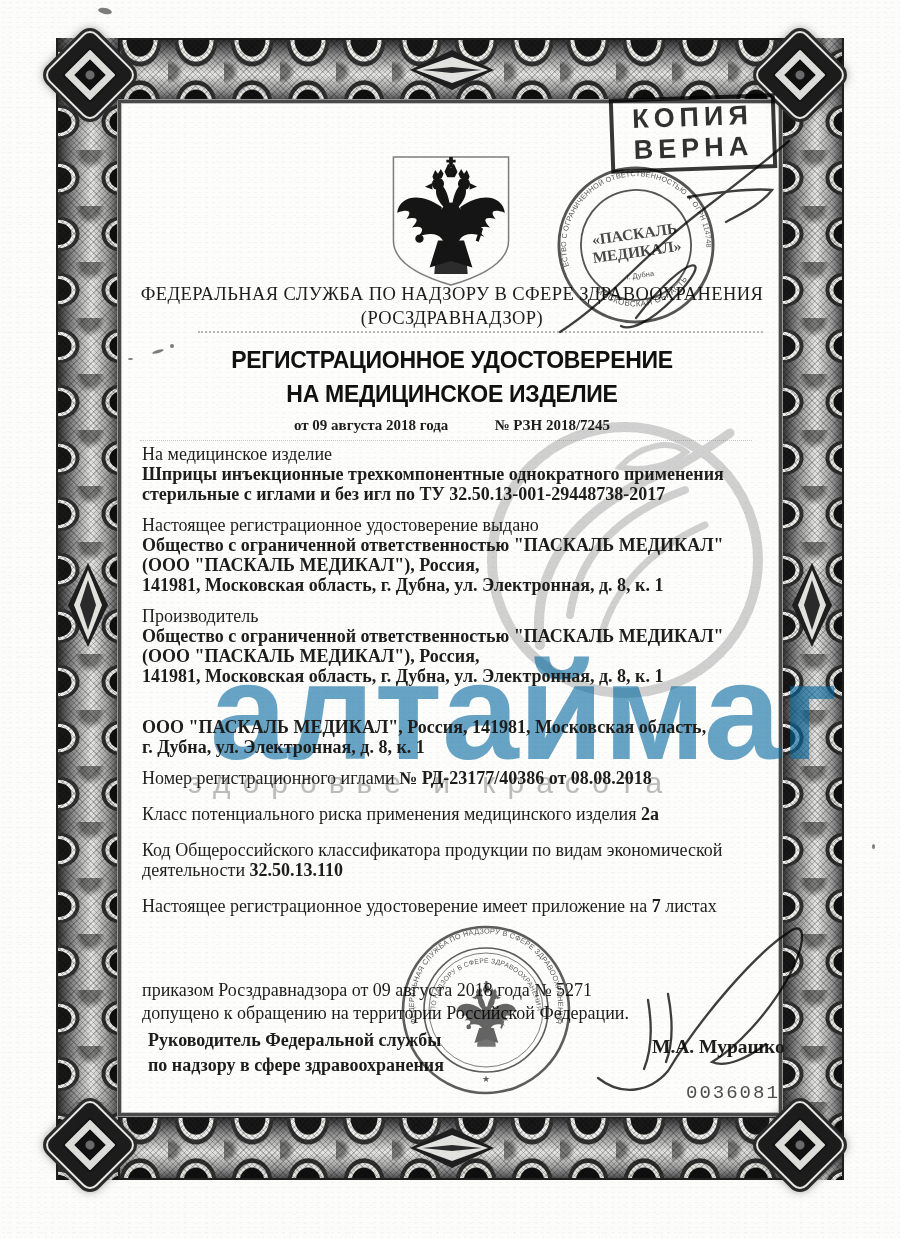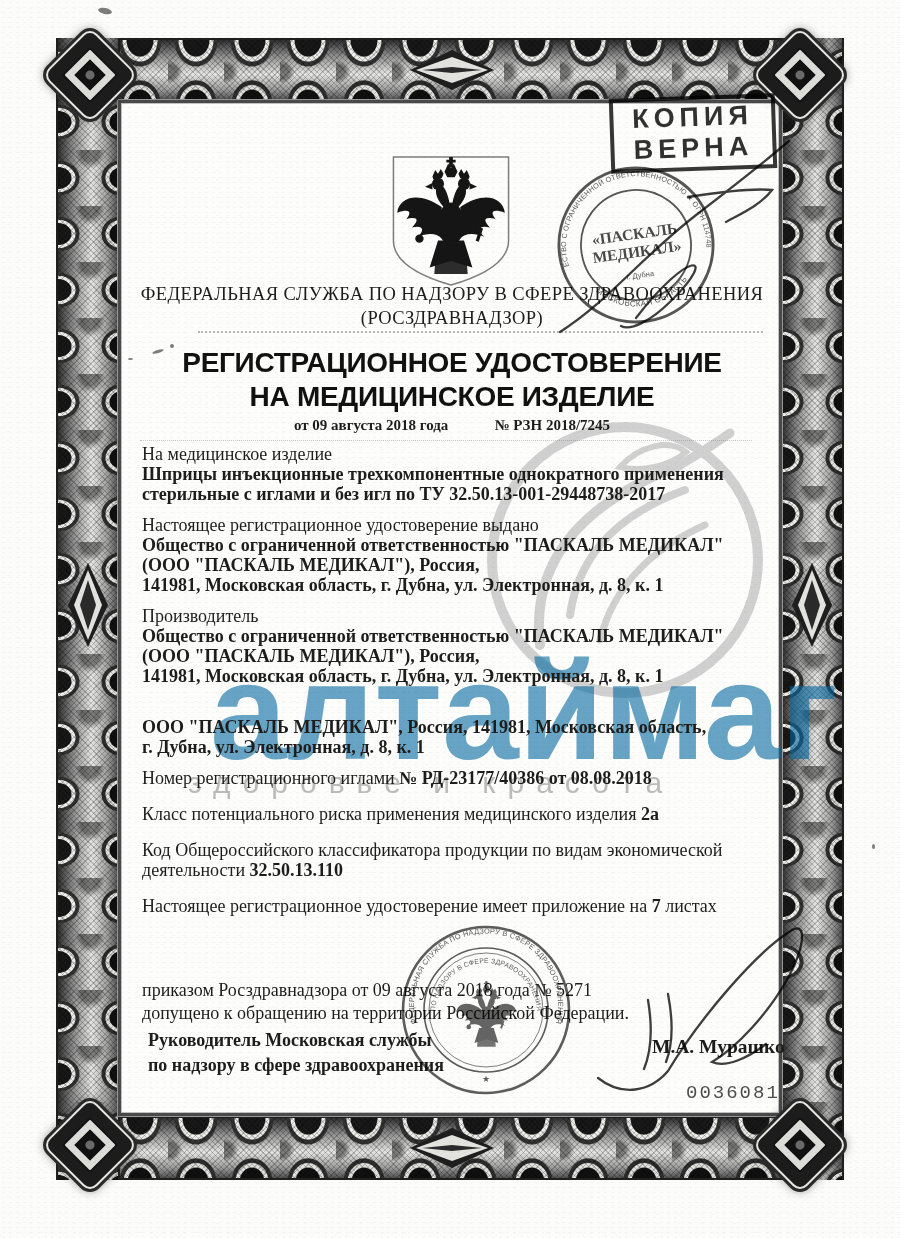--- a/index.html
+++ b/index.html
@@ -52,21 +52,21 @@
   .wm{z-index:2;}
   .wm-logo{position:absolute;left:470px;top:405px;}
   .wm-brand{position:absolute;left:210px;top:642px;font-family:"Liberation Sans",sans-serif;
             font-weight:bold;font-size:138px;line-height:1;color:#0369a1;opacity:.6;letter-spacing:0px;}
   .wm-tagline{position:absolute;left:188px;width:700px;top:766px;text-align:left;
             font-family:"Liberation Sans",sans-serif;font-size:30px;letter-spacing:12px;color:#b1b1b1;opacity:.85;}
   
   .ctext{position:absolute;left:120px;width:664px;text-align:center;z-index:3;}
   .hdr{font-size:18.5px;letter-spacing:.4px;}
   .coa{position:absolute;left:386px;top:148px;z-index:3;color:#151515;}
-  .title{font-family:"Liberation Sans",sans-serif;font-weight:bold;font-size:28px;letter-spacing:-.3px;color:#111;}
+  .title{font-family:"Liberation Sans",sans-serif;font-weight:bold;font-size:23px;letter-spacing:-.3px;color:#111;}
   .date-row{position:absolute;left:120px;width:664px;top:417px;display:flex;justify-content:center;gap:46px;
             font-weight:bold;font-size:15px;z-index:3;}
   .body{position:absolute;left:142px;top:444px;width:660px;font-size:18px;line-height:20px;z-index:3;}
   .body p{margin:0 0 11px 0;}
   .body p.sp{margin-bottom:16px;}
   .b{font-weight:bold;}
   .order{position:absolute;left:142px;top:979px;width:560px;font-size:18px;line-height:23px;z-index:3;}
   .sig-pos{position:absolute;left:148px;top:1028px;font-size:18px;font-weight:bold;line-height:25px;z-index:3;}
   .sig-name{position:absolute;left:652px;top:1036px;font-size:19.5px;font-weight:bold;z-index:3;}
   .serial{position:absolute;left:686px;top:1082px;font-family:"Liberation Mono",monospace;
@@ -228,21 +228,21 @@
       <span class="b">7</span>
       <span>листах</span>
     </p>
   </div>
 
   <div class="order">
     <span>приказом Росздравнадзора от 09 августа 2018 года № 5271</span><br>
     <span>допущено к обращению на территории Российской Федерации.</span>
   </div>
   <div class="sig-pos">
-    <span>Руководитель Московская службы</span><br>
+    <span>Руководитель Федеральной службы</span><br>
     <span>по надзору в сфере здравоохранения</span>
   </div>
   <div class="sig-name">М.А. Мурашко</div>
   <div class="serial">0036081</div>
 
   <div class="speck" style="left:152px;top:350px;width:12px;height:3px;transform:rotate(-18deg)"></div>
   <div class="speck" style="left:170px;top:344px;width:4px;height:4px"></div>
   <div class="speck" style="left:128px;top:358px;width:5px;height:2px"></div>
   <div class="speck" style="left:872px;top:844px;width:3px;height:5px"></div>
   <div class="speck" style="left:98px;top:8px;width:14px;height:6px;transform:rotate(12deg)"></div>

